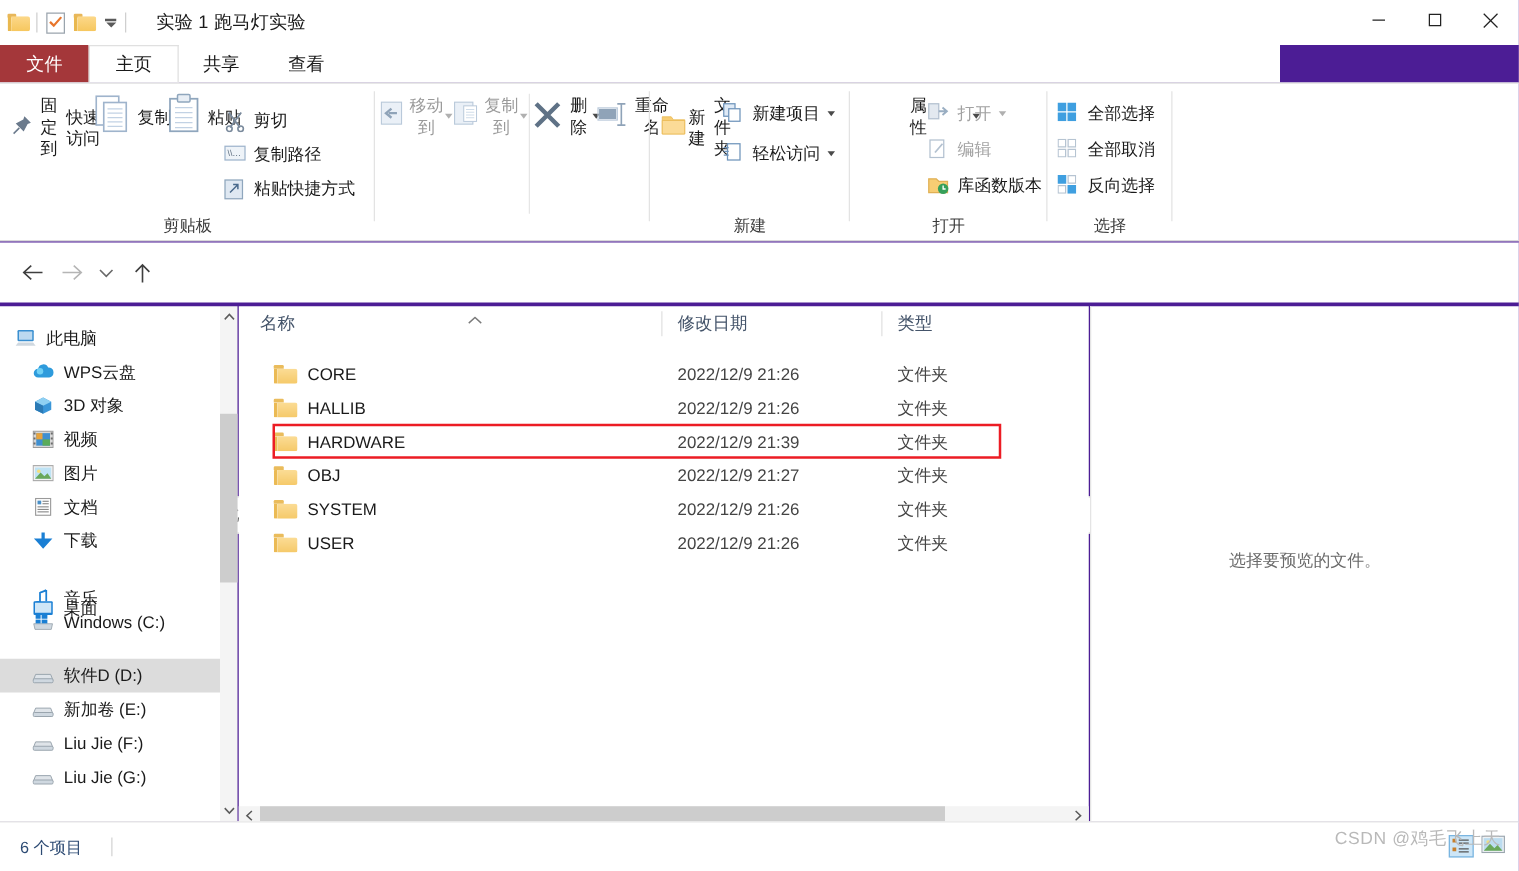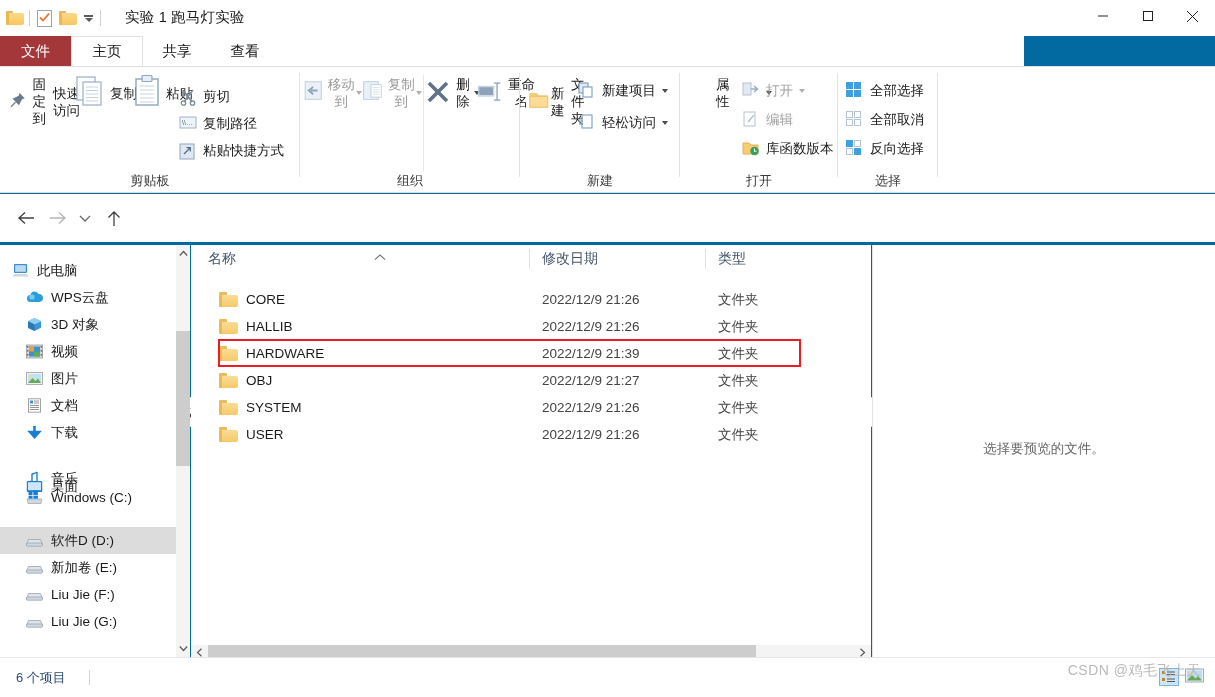--- a/index.html
+++ b/index.html
@@ -3,21 +3,21 @@
 <meta charset="utf-8">
 <style>
   * { box-sizing: border-box; }
   html, body { margin:0; padding:0; }
   body {
     width:1215px; height:697px;
     font-family:"Liberation Sans","DejaVu Sans",sans-serif;
     background:#ffffff; color:#000; overflow:hidden;
     -webkit-font-smoothing:antialiased;
   }
-  #app { position:relative; width:1215px; height:697px; background:#0369a1; }
+  #app { position:relative; width:1215px; height:697px; background:#4c1d95; }
 
   
   .titlebar { position:absolute; left:0; top:0; width:1215px; height:36px; background:#fff; }
   .qat { position:absolute; left:6px; top:6px; display:flex; align-items:center; gap:0px; height:24px; }
   .qat-sep { width:1px; height:16px; background:#cfcfcf; margin:0 7px; }
   .folder-ico { width:16px; height:14px; position:relative; display:inline-block; }
   .folder-ico::before{ content:""; position:absolute; left:0; top:0; width:7px; height:3px; background:#e8b75a; border-radius:1px 1px 0 0;}
   .folder-ico::after{ content:""; position:absolute; left:0; top:2px; width:15px; height:12px;
      background:linear-gradient(180deg,#fcd88a 0%,#f6c75e 100%); border-radius:1px 2px 2px 1px;
      border-left:3px solid #e9b84f; }
@@ -287,21 +287,20 @@
       <div class="bigbtn" style="left:176px;width:62px;">
         <svg width="36" height="32" viewBox="0 0 36 32">
           <rect x="4" y="10" width="17" height="10" fill="#8fa3b8"></rect>
           <rect x="3" y="9" width="19" height="12" fill="none" stroke="#b9c9da" stroke-width="1.2"></rect>
           <line x1="26" y1="5" x2="26" y2="26" stroke="#8fa3b8" stroke-width="1.6"></line>
           <line x1="22" y1="5" x2="30" y2="5" stroke="#8fa3b8" stroke-width="1.6"></line>
           <line x1="22" y1="26" x2="30" y2="26" stroke="#8fa3b8" stroke-width="1.6"></line>
         </svg>
         <span class="lbl">重命名</span>
       </div>
-      <div class="glabel">组织</div>
       <div class="gsep"></div>
     </div>
 
     <div class="rgroup" style="left:520px;width:160px;">
       <div class="bigbtn" style="left:8px;width:62px;">
         <svg width="36" height="32" viewBox="0 0 36 32">
           <path d="M3 5 h12 l3 4 h15 v19 h-30 z" fill="#f7cd73" stroke="#e8b64f" stroke-width="1"></path>
           <path d="M3 10 h30 v18 h-30 z" fill="#fbdb97" stroke="#e8b64f" stroke-width="1"></path>
         </svg>
         <span class="lbl">新建</span>
@@ -325,21 +324,21 @@
             </svg>
         </span>
         <span>轻松访问</span>
         <span class="tri"></span>
       </div>
       <div class="glabel">新建</div>
       <div class="gsep"></div>
     </div>
 
     <div class="rgroup" style="left:680px;width:158px;">
-      <div class="bigbtn" style="left:0;width:56px;gap:36px;">
+      <div class="bigbtn" style="left:12px;width:56px;gap:36px;">
         <svg width="32" height="36" viewBox="0 0 32 36">
           <path d="M5 2 h17 l6 6 v26 h-23 z" fill="#fff" stroke="#9aa9b8" stroke-width="1.3"></path>
           <path d="M22 2 v6 h6" fill="none" stroke="#9aa9b8" stroke-width="1.3"></path>
           <path d="M9 17 L15 24 L27 7" stroke="#e8762c" stroke-width="3.2" fill="none"></path>
         </svg>
         <span class="lbl">属性</span>
         <span class="tri" style="margin-top:2px"></span>
       </div>
       <div class="smbtn dim" style="left:62px;top:12px;">
         <span class="sm-ico">

